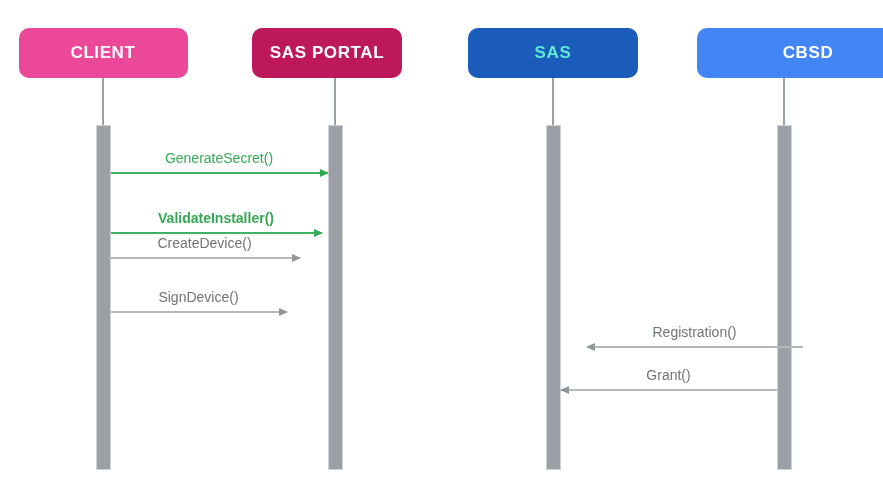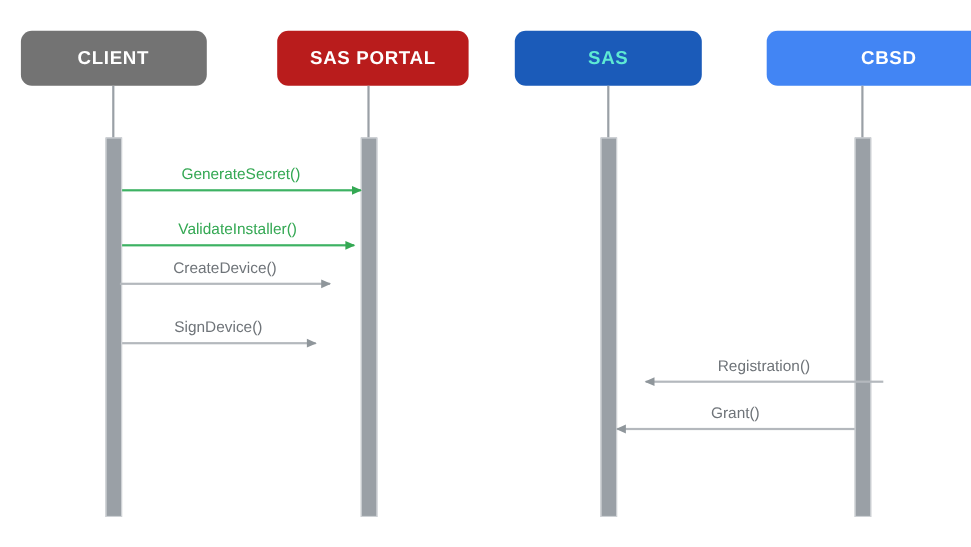--- a/index.html
+++ b/index.html
@@ -80,47 +80,47 @@
   .arrow-head.left {
     left: -1px;
     border-right-width: 9px;
     border-right-style: solid;
   }
 </style>
 </head>
 <body>
 
 <div id="canvas" style="background: rgb(255, 255, 255);">
-    <div class="actor-box" style="left: 18.5px; width: 169px; background: #737373; color: rgb(255, 255, 255);">
+    <div class="actor-box" style="left: 18.5px; width: 169px; background: #ec4899; color: rgb(255, 255, 255);">
       <span>CLIENT</span>
     </div>
     <div class="lifeline" style="left: 102px; background: rgb(154, 160, 166);"></div>
     <div class="activation-bar" style="left: 95.5px; height: 345px; background: rgb(154, 160, 166);"></div>
-    <div class="actor-box" style="left: 252px; width: 174px; background: #b91c1c; color: rgb(255, 255, 255);">
+    <div class="actor-box" style="left: 252px; width: 150px; background: #be185d; color: rgb(255, 255, 255);">
       <span>SAS PORTAL</span>
     </div>
     <div class="lifeline" style="left: 334px; background: rgb(154, 160, 166);"></div>
     <div class="activation-bar" style="left: 327.5px; height: 345px; background: rgb(154, 160, 166);"></div>
     <div class="actor-box" style="left: 468px; width: 170px; background: rgb(27, 91, 185); color: #5eead4;">
       <span>SAS</span>
     </div>
     <div class="lifeline" style="left: 552px; background: rgb(154, 160, 166);"></div>
     <div class="activation-bar" style="left: 545.5px; height: 345px; background: rgb(154, 160, 166);"></div>
     <div class="actor-box" style="left: 697px; width: 174px; background: rgb(66, 133, 244); color: rgb(255, 255, 255); padding-left: 24px;">
       <span>CBSD</span>
     </div>
     <div class="lifeline" style="left: 783px; background: rgb(154, 160, 166);"></div>
     <div class="activation-bar" style="left: 776.5px; height: 345px; background: rgb(154, 160, 166);"></div>
     <div class="message" style="left: 110.5px; width: 217px; top: 148px;">
       <div class="message-label" style="color: rgb(52, 168, 83);">GenerateSecret()</div>
       <div class="message-line" style="background: rgb(61, 178, 99);">
         <div class="arrow-head right" style="border-left-color: rgb(52, 168, 83);"></div>
       </div>
     </div>
-    <div class="message" style="left: 110.5px; width: 211px; top: 198px;">
+    <div class="message" style="left: 110.5px; width: 211px; top: 208px; font-weight: bold;">
       <div class="message-label" style="color: rgb(52, 168, 83);">ValidateInstaller()</div>
       <div class="message-line" style="background: rgb(61, 178, 99);">
         <div class="arrow-head right" style="border-left-color: rgb(52, 168, 83);"></div>
       </div>
     </div>
     <div class="message" style="left: 109px; width: 191px; top: 233px;">
       <div class="message-label" style="color: rgb(111, 116, 121);">CreateDevice()</div>
       <div class="message-line" style="background: rgb(180, 184, 189);">
         <div class="arrow-head right" style="border-left-color: rgb(143, 150, 155);"></div>
       </div>

